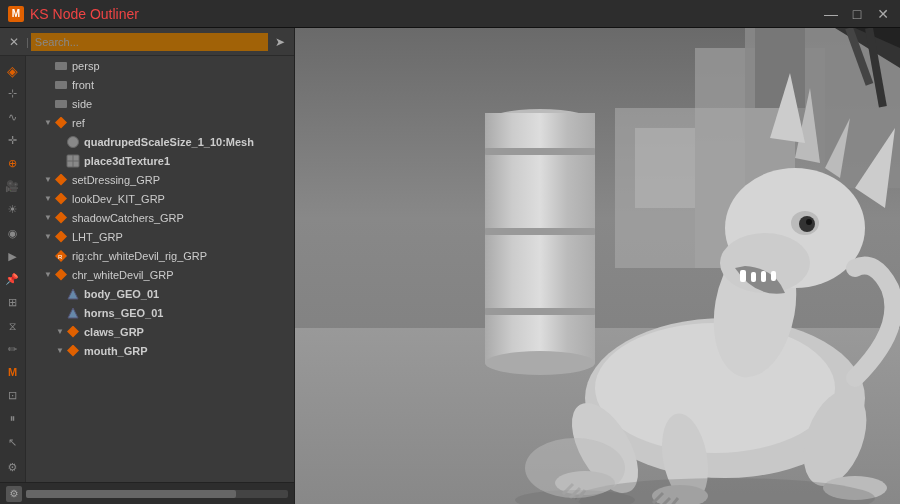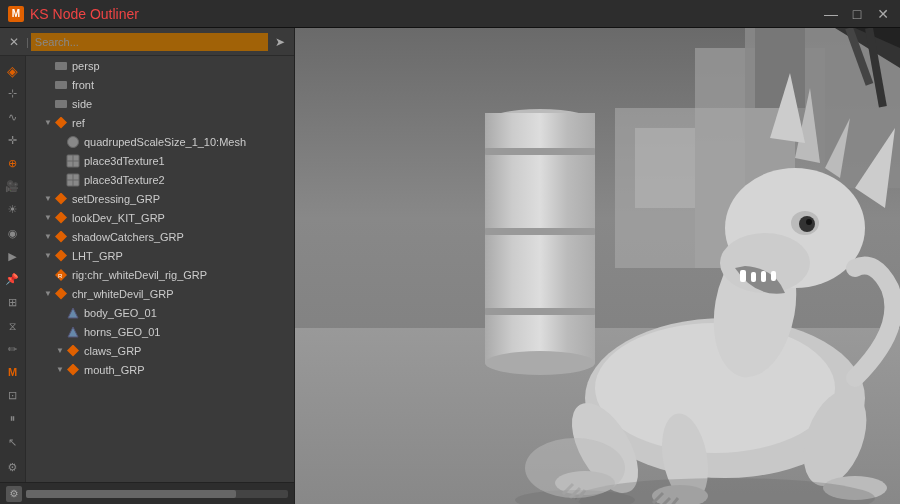--- a/index.html
+++ b/index.html
@@ -214,21 +214,21 @@
       background: #888;
       border-radius: 2px;
     }
 
     .node-label {
       font-size: 11px;
       color: #ccc;
       margin-left: 2px;
     }
     .indent-1 { padding-left: 16px; }
-    .indent-2 { padding-left: 28px; }
+    .indent-2 { padding-left: 28px; font-weight: bold; }
 
     
     .statusbar {
       background: #2d2d2d;
       height: 22px;
       display: flex;
       align-items: center;
       padding: 0 6px;
       gap: 4px;
       border-top: 1px solid #222;
@@ -376,31 +376,20 @@
           <span class="node-icon">
             <svg width="14" height="14" viewBox="0 0 14 14">
                 <rect x="1" y="1" width="12" height="12" rx="1" fill="#888" stroke="#666" stroke-width="1"></rect>
                 <line x1="7" y1="1" x2="7" y2="13" stroke="#666" stroke-width="1"></line>
                 <line x1="1" y1="7" x2="13" y2="7" stroke="#666" stroke-width="1"></line>
               </svg>
           </span>
           <span class="node-label">place3dTexture1</span>
         </div>
 
-        <div class="tree-item indent-2">
-          <span class="expand-arrow leaf"></span>
-          <span class="node-icon">
-            <svg width="14" height="14" viewBox="0 0 14 14">
-                <rect x="1" y="1" width="12" height="12" rx="1" fill="#888" stroke="#666" stroke-width="1"></rect>
-                <line x1="7" y1="1" x2="7" y2="13" stroke="#666" stroke-width="1"></line>
-                <line x1="1" y1="7" x2="13" y2="7" stroke="#666" stroke-width="1"></line>
-              </svg>
-          </span>
-          <span class="node-label">place3dTexture2</span>
-        </div>
 
         <div class="tree-item indent-1">
           <span class="expand-arrow open"></span>
           <span class="node-icon">
               <div class="icon-group"></div>
             </span>
           <span class="node-label">setDressing_GRP</span>
         </div>
 
         <div class="tree-item indent-1">

